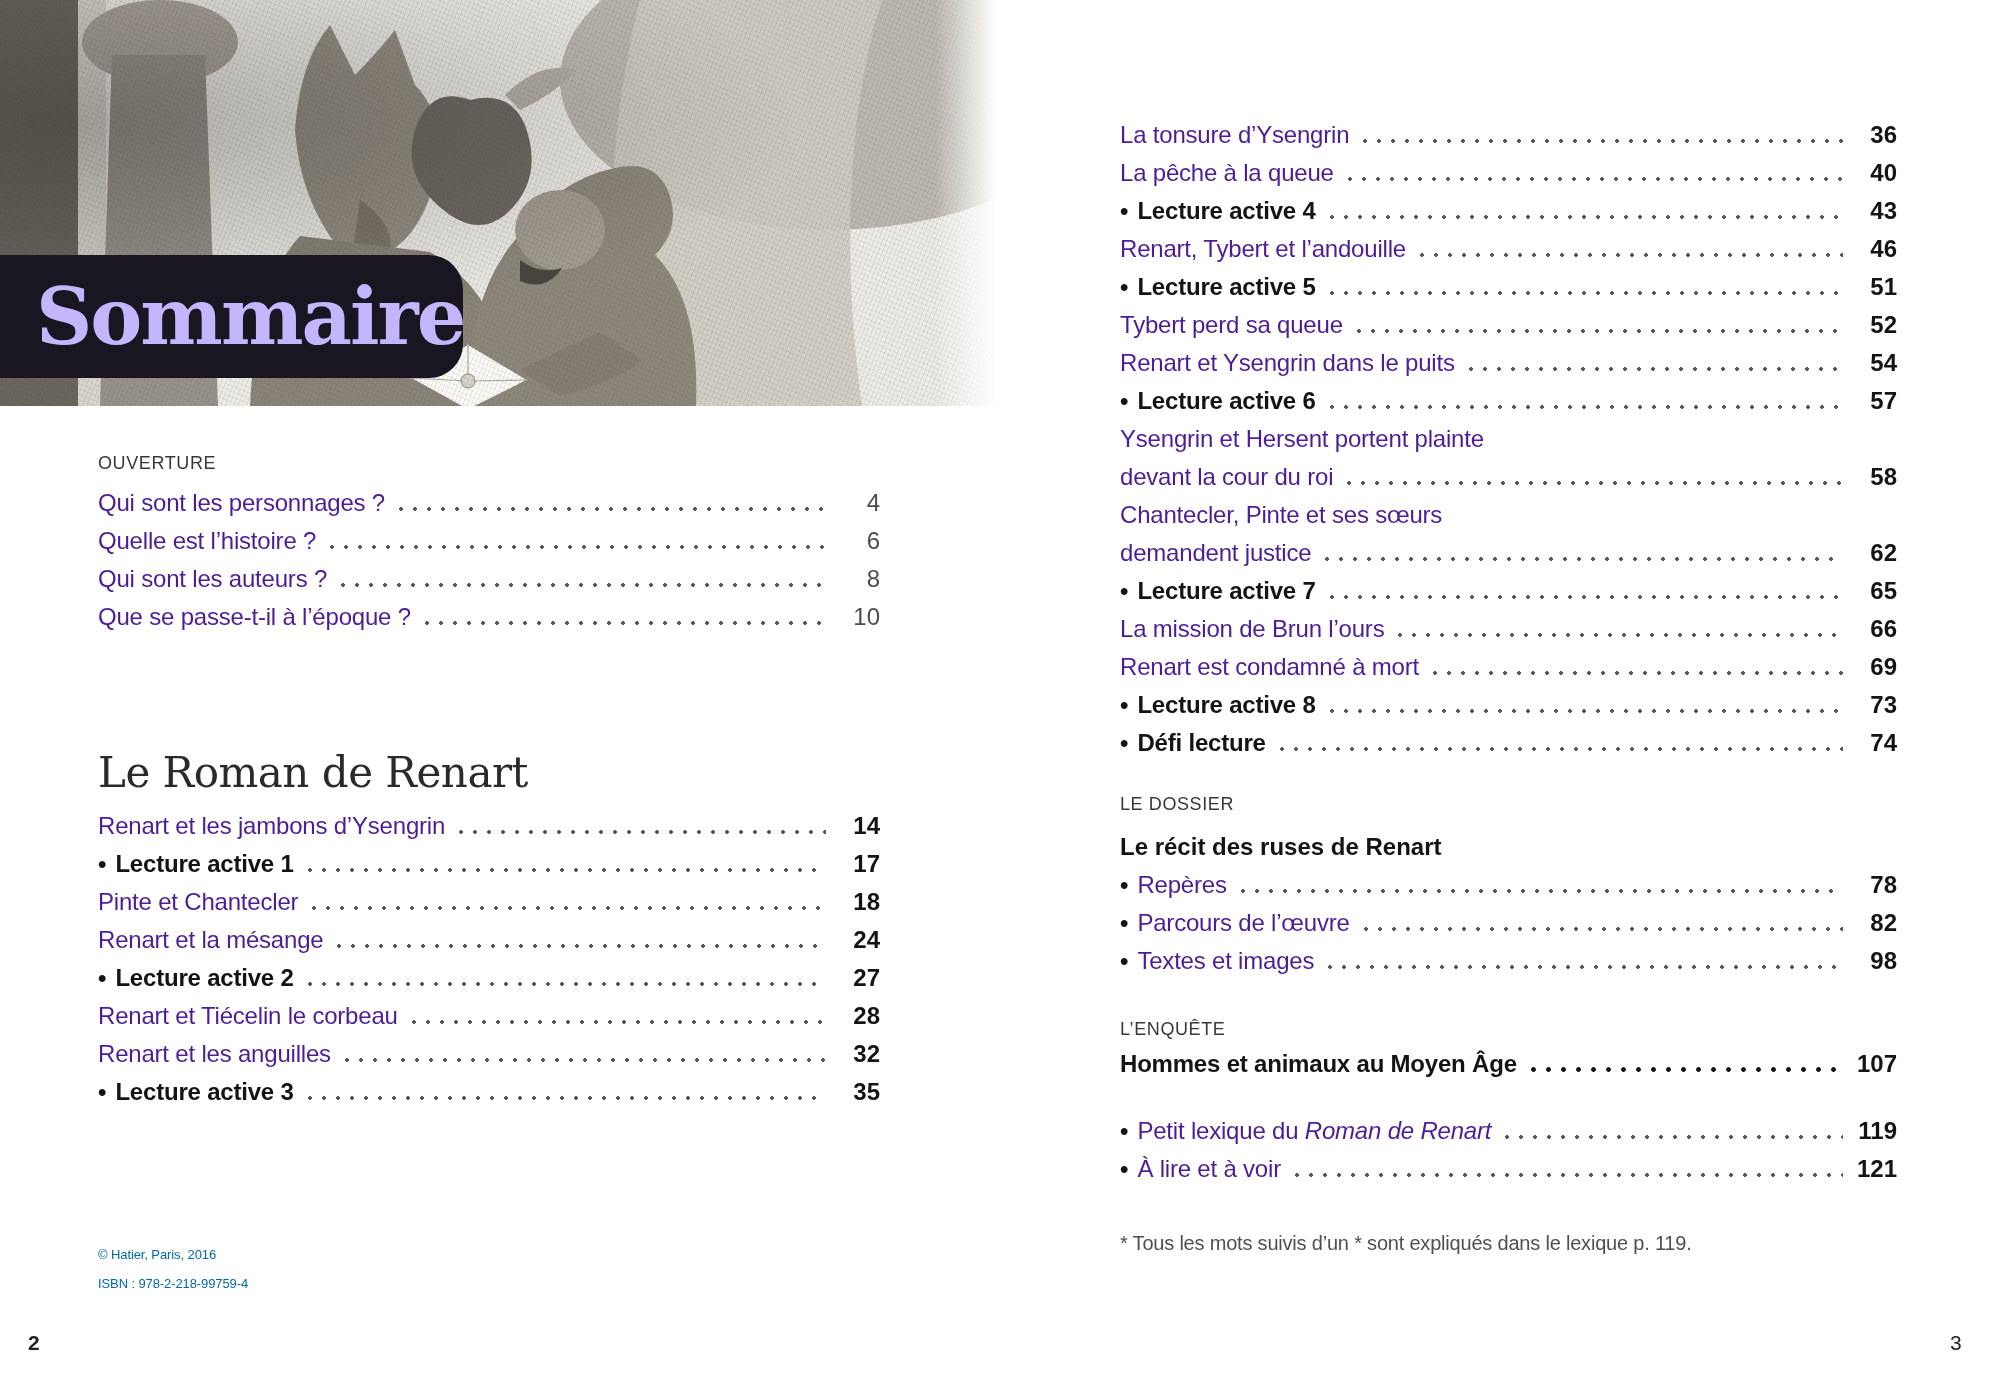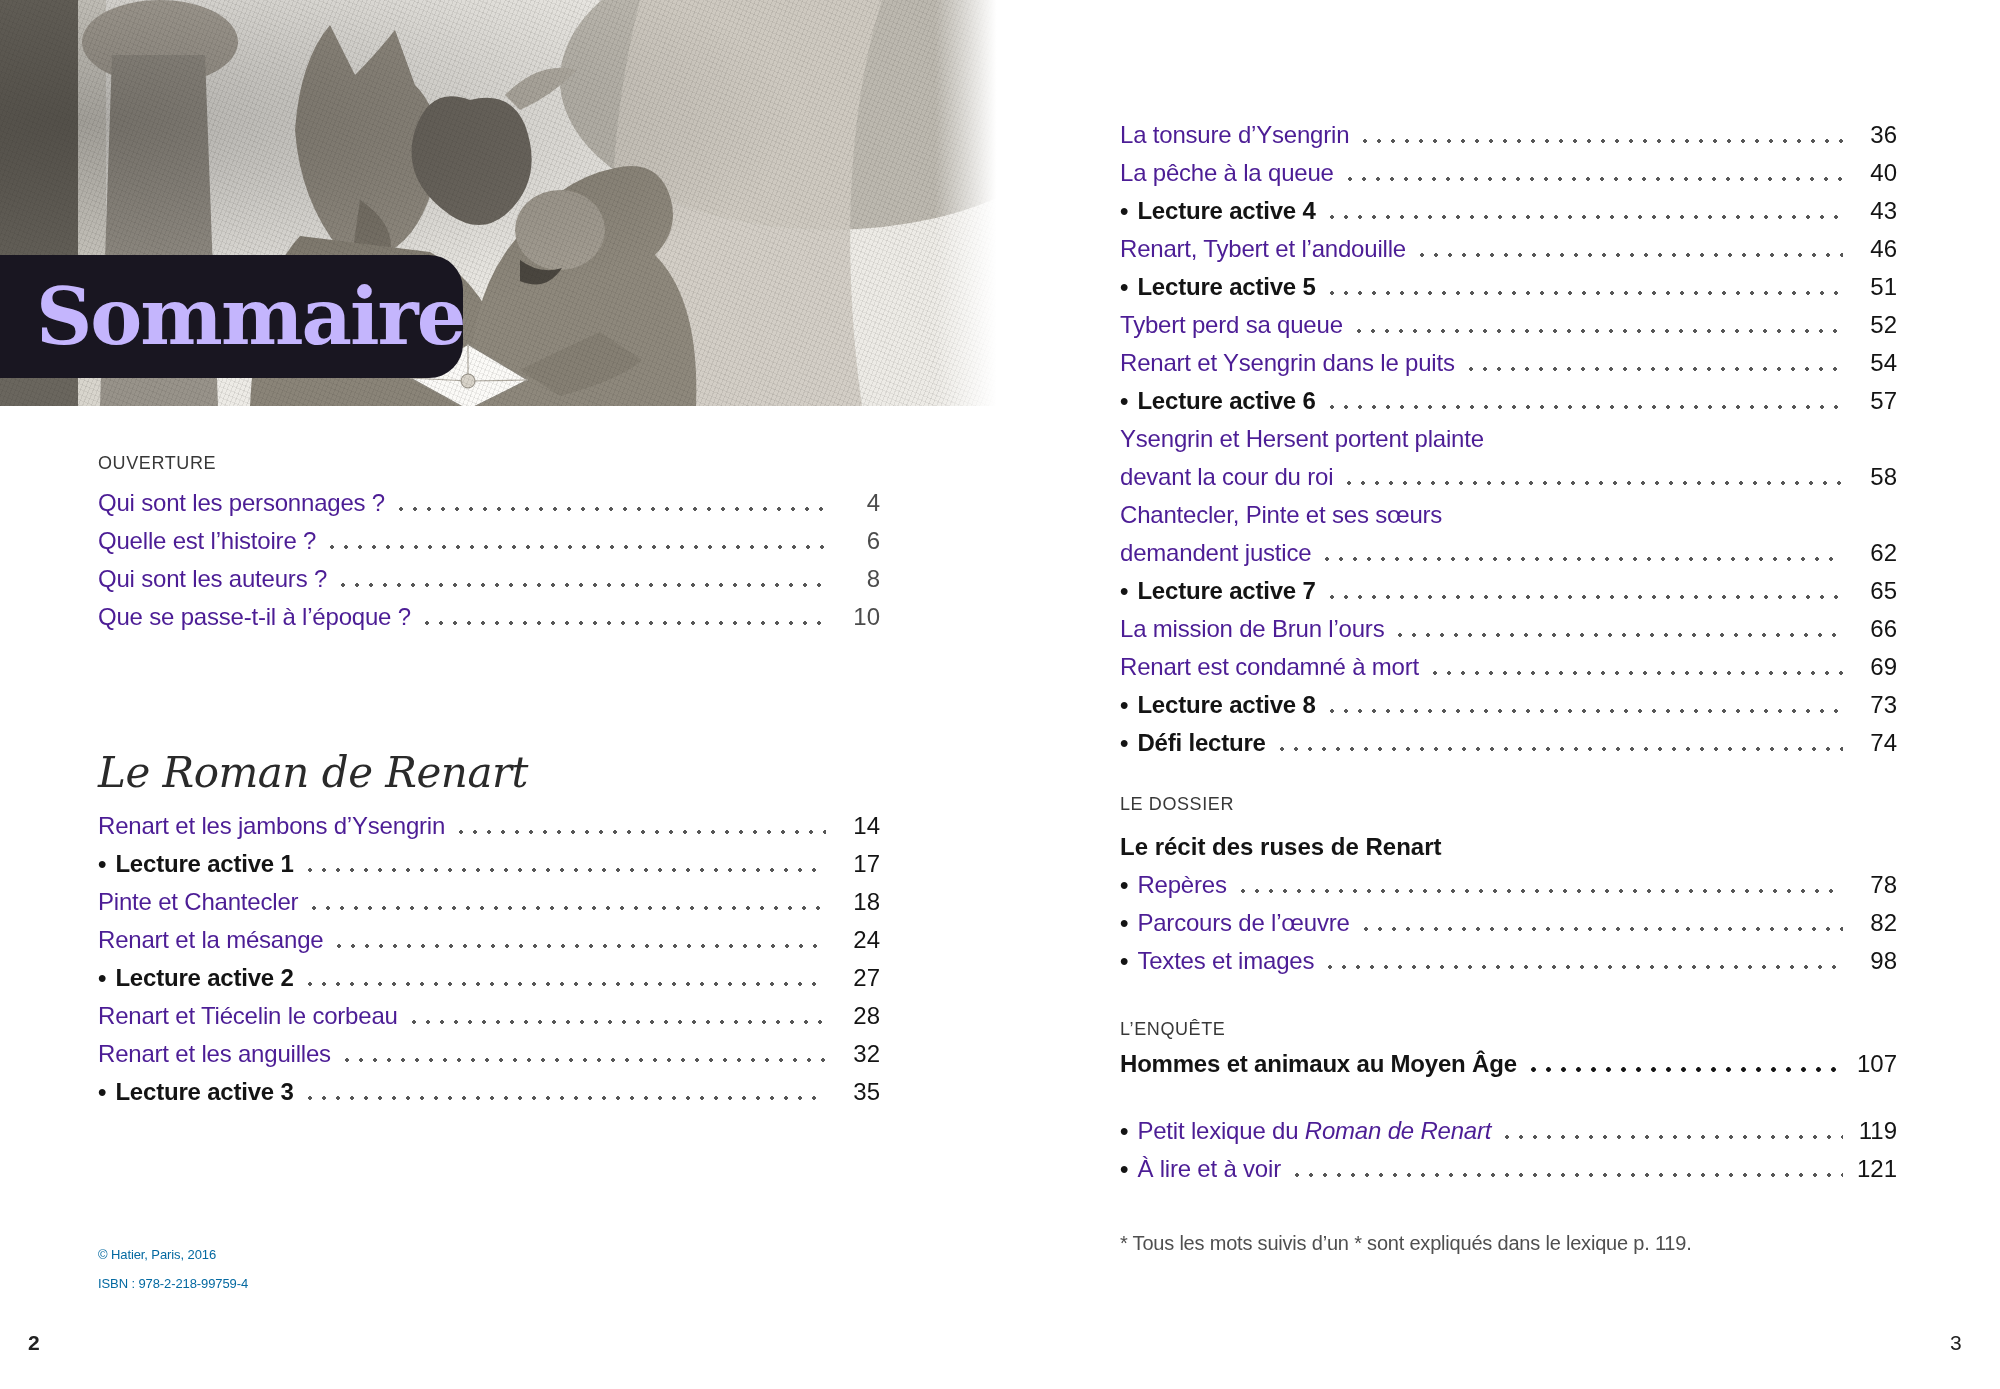--- a/index.html
+++ b/index.html
@@ -31,42 +31,42 @@
   
   .col{position:absolute;}
   .col.left{left:98px;top:447px;width:782px;}
   .col.right{left:1120px;top:116px;width:777px;}
   .caps-heading{
     margin:0;font-size:18px;font-weight:400;color:#383838;letter-spacing:0.6px;
     line-height:32px;
   }
   .left .rows.ouv{margin-top:5px;}
   .serif-title{
-    margin:112px 0 8px 0;font-family:"DejaVu Serif",serif;font-style:italic;font-weight:400;
+    margin:112px 0 8px 0;font-family:"DejaVu Serif",serif;font-weight:400;
     font-size:42px;color:#2a2a2a;line-height:50px;letter-spacing:-0.5px;
   }
   .left .rows.rom{margin-top:9px;}
   
   .toc-row{display:flex;align-items:center;height:38px;font-size:24px;}
   .toc-row .bullet{font-weight:700;color:#141414;margin-right:9px;}
   .lbl{color:#4c1d95;white-space:nowrap;letter-spacing:-0.2px;}
   .lbl.bold{font-weight:700;color:#141414;}
   .lbl em{font-style:italic;}
   .leader{
     flex:1;align-self:stretch;margin:0 4px 0 9px;
     background-image:radial-gradient(circle,#575757 1.7px,transparent 2.1px);
     background-size:14px 6px;background-repeat:repeat-x;
     background-position:left 0px bottom 10px;
   }
   .leader.leader-bold{
     background-image:radial-gradient(circle,#141414 2.1px,transparent 2.5px);
     background-size:15px 7px;
   }
   .num{min-width:50px;text-align:right;color:#4c4c4c;font-size:24px;}
-  .num.bold{font-weight:400;color:#141414;}
+  .num.bold{font-weight:700;color:#141414;}
   
   .dossier-heading{margin-top:26px;}
   .bold-subhead{font-size:24px;font-weight:700;color:#141414;line-height:38px;margin-top:8px;}
   .enquete-heading{margin-top:33px;}
   .rows.annexes{margin-top:29px;}
   .footnote{margin-top:40px;font-size:20px;color:#4f4f4f;line-height:30px;letter-spacing:-0.2px;}
   
   .copyright{position:absolute;left:98px;top:1240px;font-size:13px;line-height:29px;color:#0369a1;letter-spacing:-0.1px;}
   .pagenum{position:absolute;font-size:21px;color:#222;}
   .pn-left{left:28px;top:1331px;font-weight:700;}

